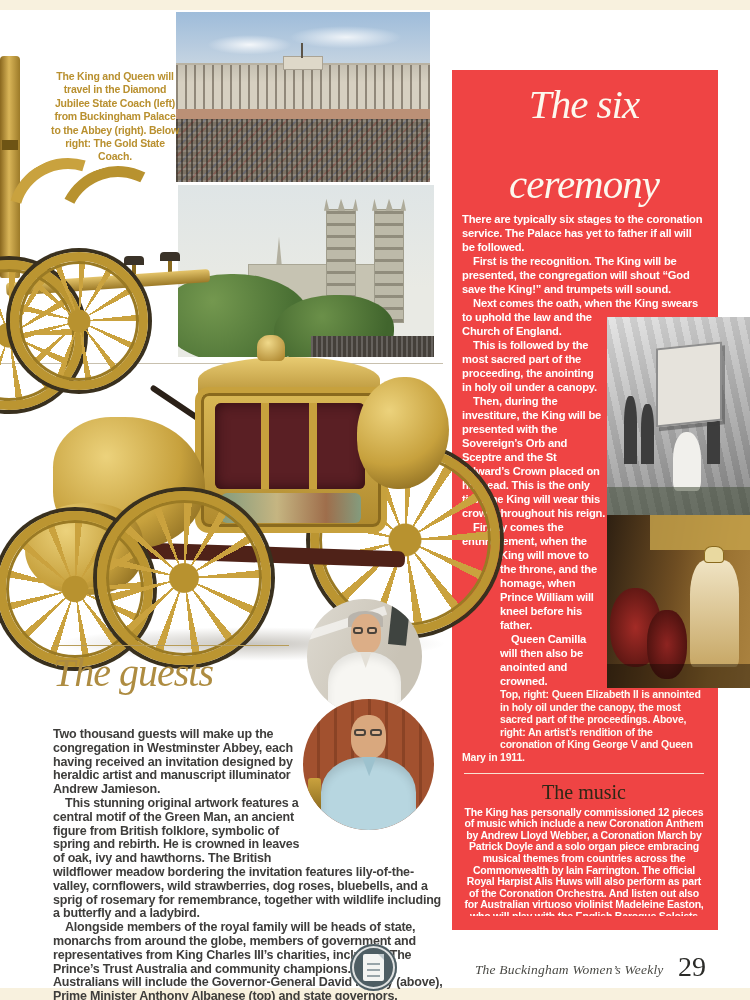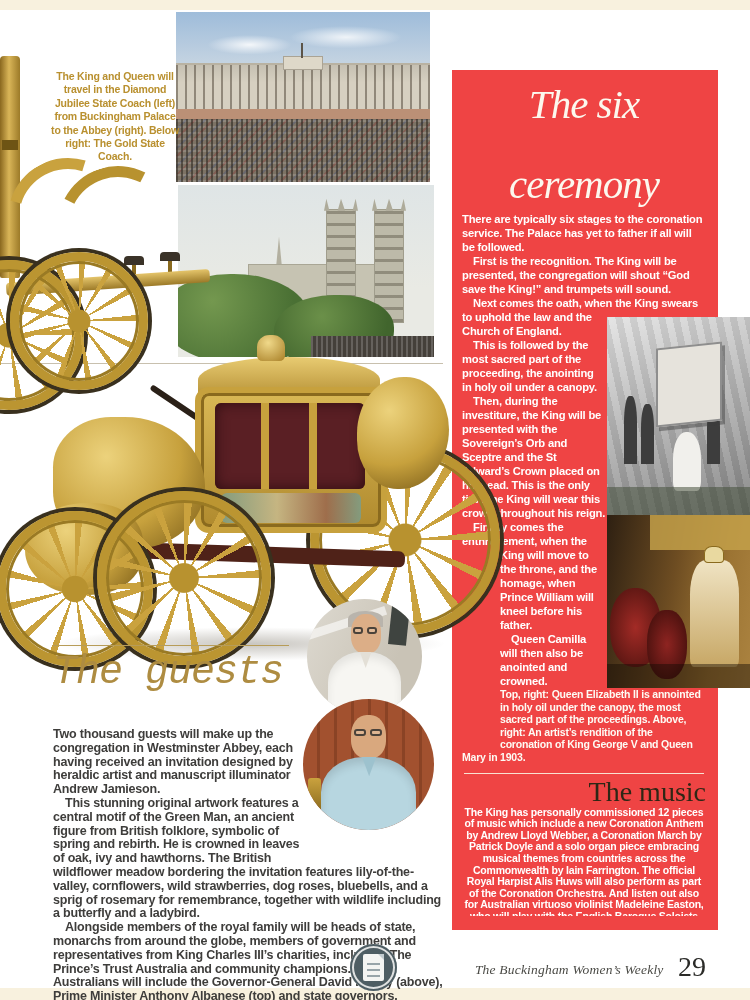--- a/index.html
+++ b/index.html
@@ -86,21 +86,21 @@
   .panel-body{color:#ffffff;font-size:11.2px;line-height:14px;font-weight:700;letter-spacing:-.2px;}
   .panel-body p{margin:0;} .panel-body p.ind{text-indent:11px;}
   .panel-body b{font-weight:800;}
   .sp{float:right;width:0;height:105px;}
   .sp-photo{float:right;clear:right;width:100px;height:371px;}
   .sp0{float:left;width:0;height:233px;}
   .sp-wheel{float:left;clear:left;width:38px;height:193px;}
   .panel-caption{margin-top:5px;color:#fdfbf4;font-size:10.5px;line-height:12.6px;font-weight:700;letter-spacing:-.2px;}
   .divider{border:0;border-top:1px solid rgba(250,243,226,.9);margin:9px 2px 2px;}
   .music-title{margin:7px 0 4px;color:#2e2715;font-family:"Liberation Serif",serif;font-weight:400;
-     font-size:28px;line-height:22px;text-align:right;}
+     font-size:20px;line-height:22px;text-align:center;}
   .music-body{color:#ffffff;font-size:10.5px;line-height:11.6px;font-weight:700;text-align:center;letter-spacing:-.2px;}
 
   
   .photo-bw{left:607px;top:317px;width:143px;height:198px;z-index:5;overflow:hidden;
      background:repeating-linear-gradient(78deg,#d7d7d7 0 7px,#b9b9b9 7px 14px);}
   .bw-shade{left:0;top:0;width:100%;height:100%;background:linear-gradient(160deg,rgba(255,255,255,.35),rgba(0,0,0,.35));}
   .bw-canopy{left:34%;top:14%;width:46%;height:40%;background:#e6e3dc;border:2px solid #8e8e8e;
      transform:skewY(-6deg);box-shadow:3px 4px 0 rgba(60,60,60,.45);}
   .bw-queen{left:46%;top:58%;width:20%;height:30%;background:#f1f0ec;border-radius:45% 45% 15% 15%;}
   .bw-fig{position:absolute;width:9%;background:#3d3d3d;border-radius:40% 40% 0 0;}
@@ -138,21 +138,21 @@
   .c-panelart{position:absolute;left:20px;top:100px;width:140px;height:30px;border-radius:6px;
      background:linear-gradient(90deg,#7e9d86,#c7b98a 40%,#9c6a4e 75%,#7e9d86);opacity:.9;}
   .c-pole{position:absolute;left:108px;top:108px;width:212px;height:6px;background:#2b2118;transform:rotate(34deg);border-radius:3px;}
   .c-under{position:absolute;left:118px;top:212px;width:262px;height:16px;background:#4f2218;transform:rotate(2deg);border-radius:6px;}
   .cw-rear{left:285px;top:110px;width:190px;height:190px;}
   .cw-front1{left:72px;top:156px;width:174px;height:174px;}
   .cw-front2{left:-28px;top:176px;width:156px;height:156px;}
 
   
   .rule-gold{left:53px;top:645px;width:236px;height:1px;background:#b79c58;z-index:7;}
-  .guests-title{left:53px;top:652px;z-index:8;color:#ae8c41;font-family:Liberation Mono, monospace;
+  .guests-title{left:53px;top:652px;z-index:8;color:#ae8c41;font-family:Liberation Serif, serif;
      font-style:italic;font-weight:400;font-size:40px;line-height:42px;letter-spacing:-1px;}
   .guests-body{left:53px;top:728px;width:396px;z-index:8;color:#3e3d3b;font-size:12.5px;line-height:13.8px;
      font-weight:700;letter-spacing:-.2px;}
   .guests-body p{margin:0;} .guests-body p.ind{text-indent:12px;}
   .sp-circles{float:right;width:145px;height:128px;}
 
   
   .portrait{border-radius:50%;overflow:hidden;z-index:7;}
   .port-alb{left:307px;top:599px;width:115px;height:115px;
      background:linear-gradient(115deg,#ddd9d0,#c9c3b6 70%);}
@@ -242,21 +242,21 @@
         <div class="sp-photo" data-name="wrap-spacer-photos"></div>
         <div class="sp0" data-name="wrap-spacer"></div>
         <div class="sp-wheel" data-name="wrap-spacer-wheel"></div>
         <p data-name="six-stages-paragraph">There are typically six stages to the coronation service. The Palace has yet to father if all will be followed.</p>
         <p class="ind" data-name="six-stages-paragraph">First is <b>the recognition</b>. The King will be presented, the congregation will shout “God save the King!” and trumpets will sound.</p>
         <p class="ind" data-name="six-stages-paragraph">Next comes <b>the oath</b>, when the King swears to uphold the law and the Church of England.</p>
         <p class="ind" data-name="six-stages-paragraph">This is followed by the most sacred part of the proceeding, <b>the anointing</b> in holy oil under a canopy.</p>
         <p class="ind" data-name="six-stages-paragraph">Then, during <b>the investiture</b>, the King will be presented with the Sovereign’s Orb and Sceptre and the St Edward’s Crown placed on his head. This is the only time the King will wear this crown throughout his reign.</p>
         <p class="ind" data-name="six-stages-paragraph">Finally comes <b>the enthronement</b>, when the King will move to the throne, and <b>the homage</b>, when Prince William will kneel before his father.</p>
         <p class="ind" data-name="six-stages-paragraph">Queen Camilla will then also be anointed and crowned.</p>
-        <p class="panel-caption" data-name="photos-caption">Top, right: Queen Elizabeth II is annointed in holy oil under the canopy, the most sacred part of the proceedings. Above, right: An artist’s rendition of the coronation of King George V and Queen Mary in 1903.</p>
+        <p class="panel-caption" data-name="photos-caption">Top, right: Queen Elizabeth II is annointed in holy oil under the canopy, the most sacred part of the proceedings. Above, right: An artist’s rendition of the coronation of King George V and Queen Mary in 1911.</p>
       </div>
       <hr class="divider" data-name="music-divider">
       <h2 class="music-title" data-name="music-title">The music</h2>
       <div class="music-body" data-name="music-body">The King has personally commissioned 12 pieces of music which include a new Coronation Anthem by Andrew Lloyd Webber, a Coronation March by Patrick Doyle and a solo organ piece embracing musical themes from countries across the Commonwealth by Iain Farrington. The official Royal Harpist Alis Huws will also perform as part of the Coronation Orchestra. And listen out also for Australian virtuoso violinist Madeleine Easton, who will play with the English Baroque Soloists and Monteverdi Choir.</div>
     </div>
   </div>
 
   <div class="abs photo-bw" data-name="photo-anointing-bw">
     <div class="abs bw-shade" data-name="photo-shading"></div>
     <div class="abs bw-fig bw-f1" data-name="clergy-figure"></div>

